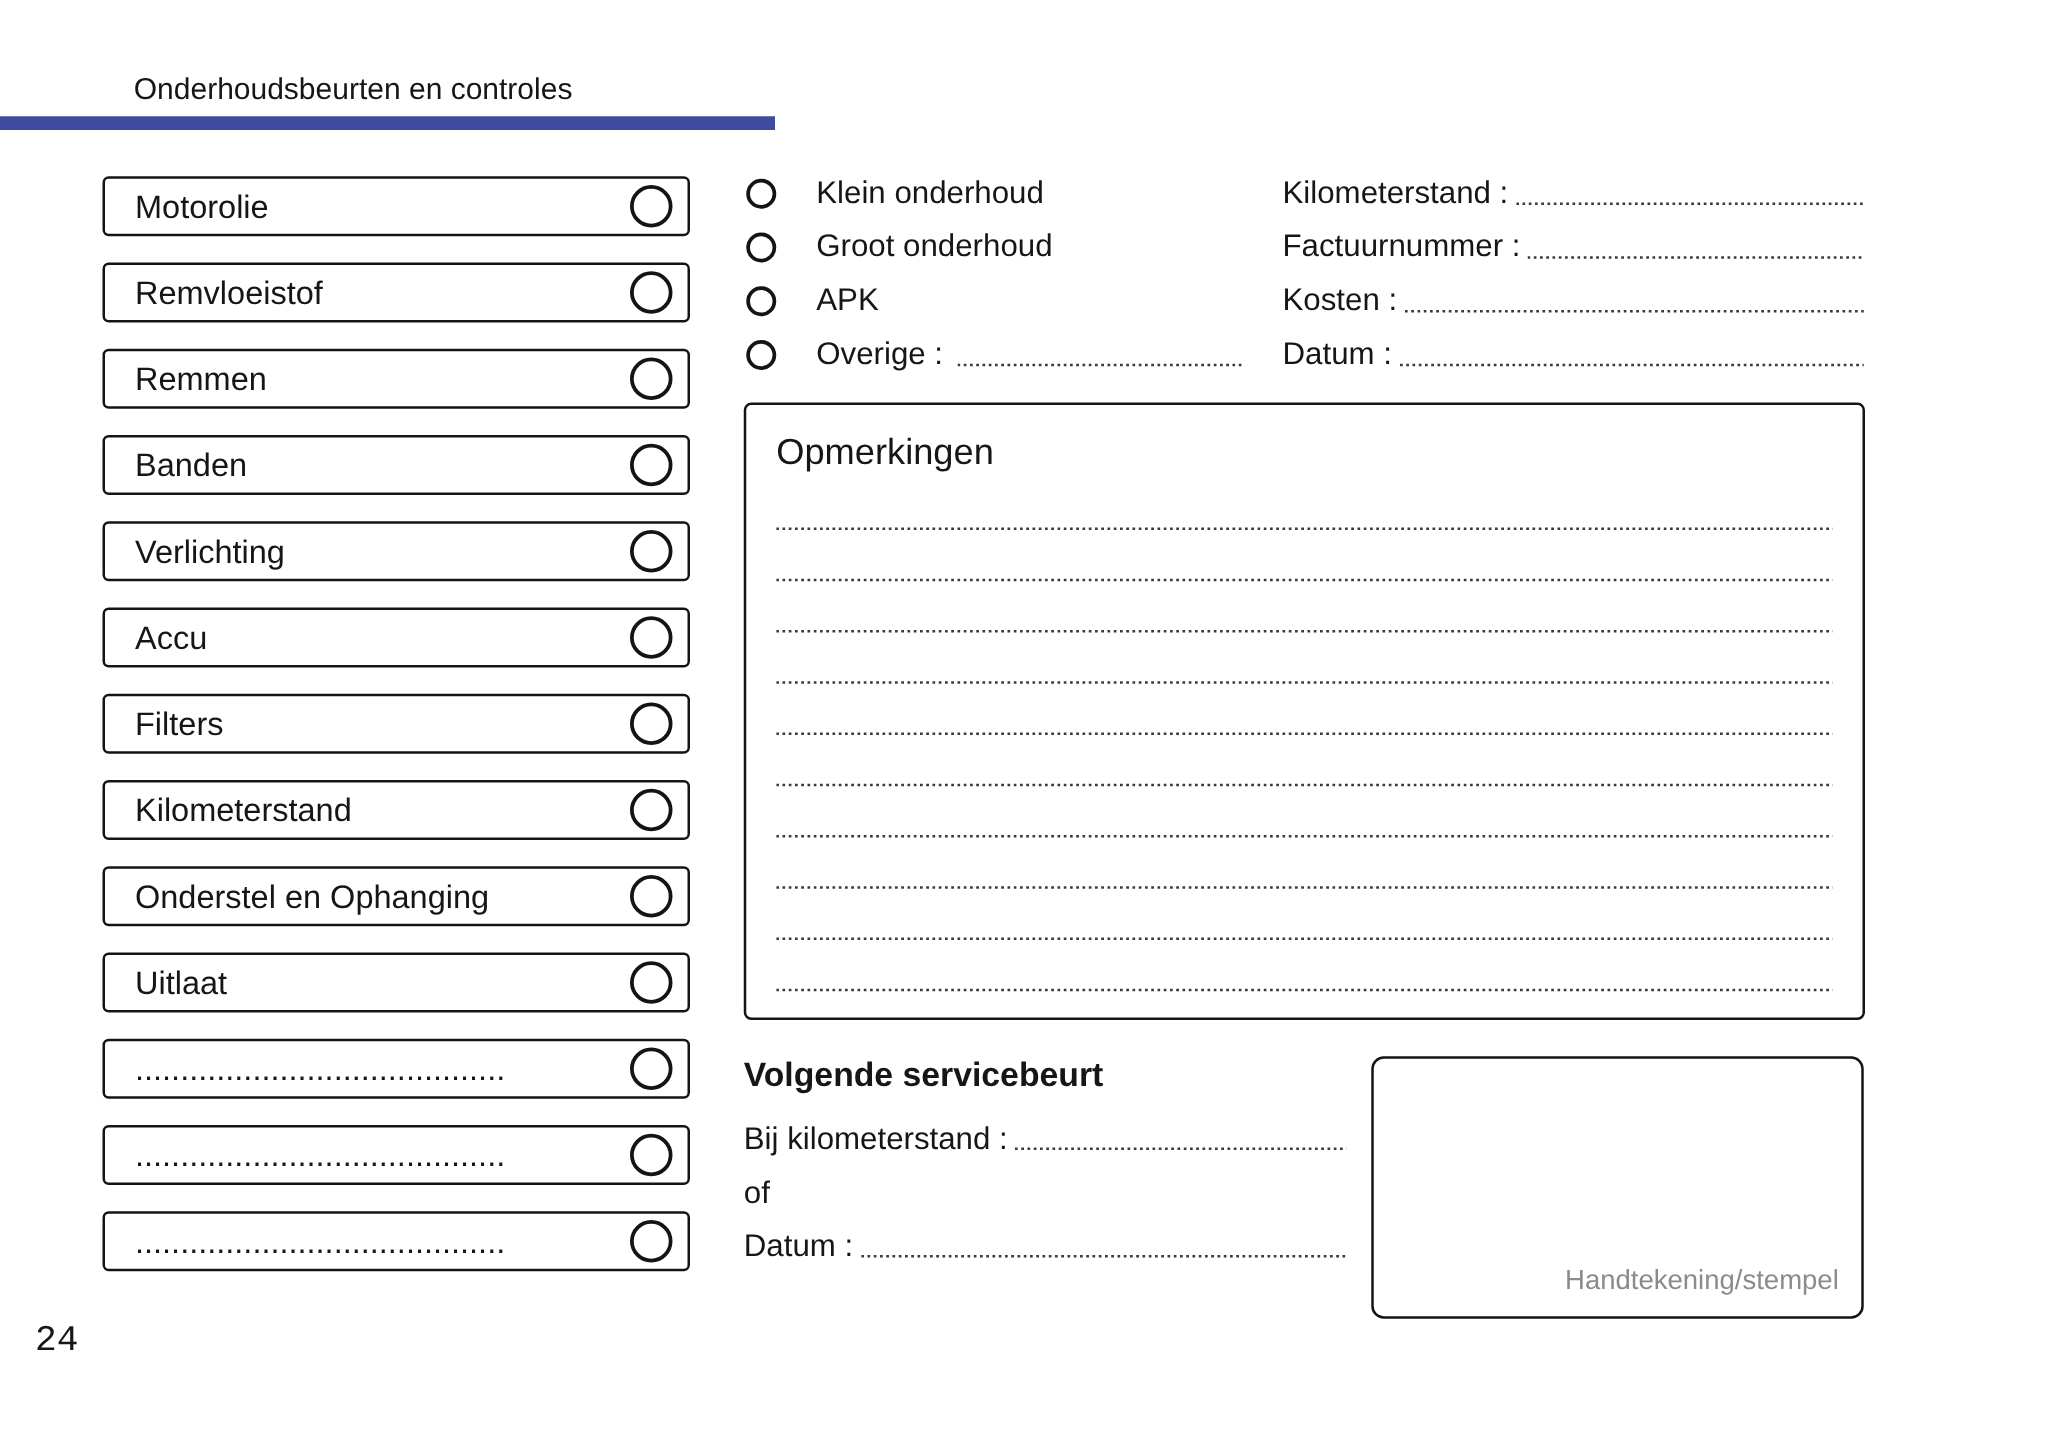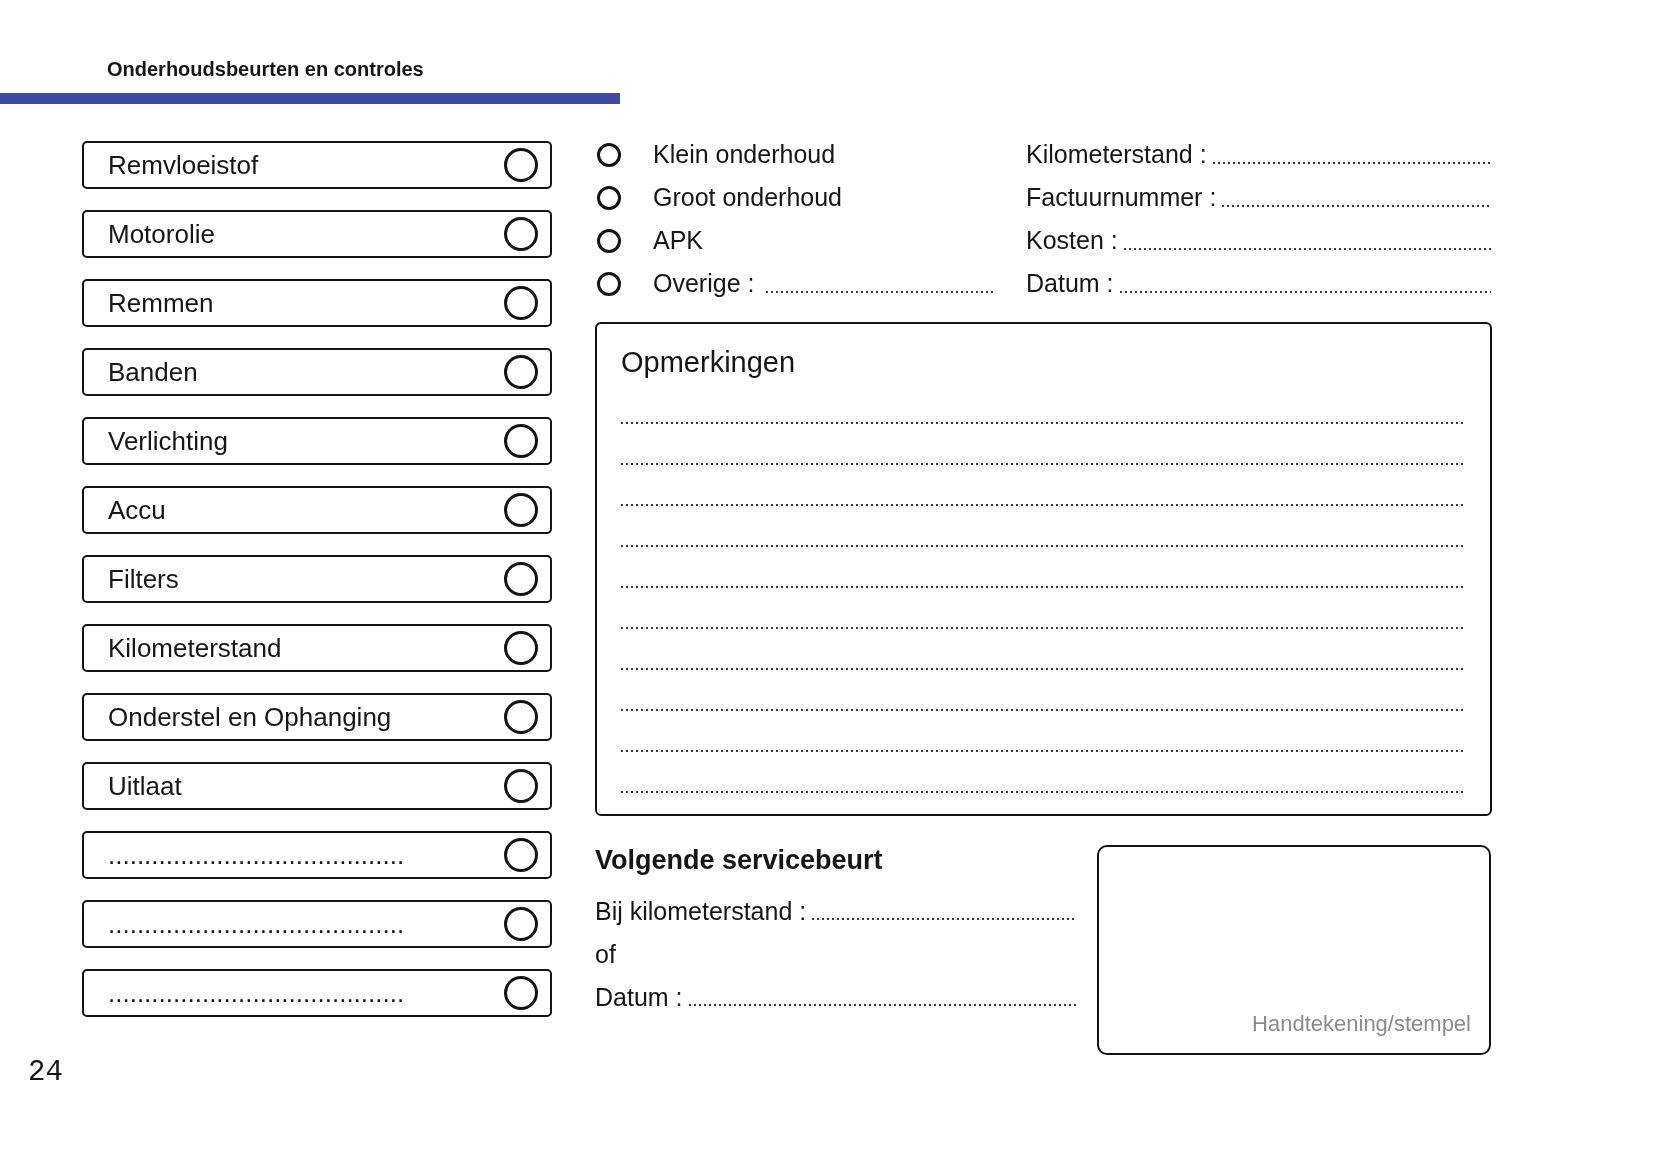--- a/index.html
+++ b/index.html
@@ -3,21 +3,21 @@
 <meta charset="utf-8">
 <style>
   * { margin:0; padding:0; box-sizing:border-box; }
   html,body { background:#ffffff; }
   body {
     width:1653px; height:1165px; position:relative; overflow:hidden;
     font-family:"Liberation Sans", sans-serif; color:#161616;
   }
 
   
-  .page-title { position:absolute; left:107px; top:58px; font-size:20px; font-weight:bold; }
+  .page-title { position:absolute; left:107px; top:58px; font-size:24px; font-weight:normal; }
   .title-bar  { position:absolute; left:0; top:93px; width:620px; height:11px; background:#3f4b9e; }
 
   
   .checklist { position:absolute; left:82px; top:141px; width:470px; display:flex; flex-direction:column; gap:21px; }
   .check-row {
     height:48px; border:2px solid #141414; border-radius:5px; background:#fff;
     display:flex; align-items:center; justify-content:space-between; padding:0 12px 0 24px;
   }
   .check-label { font-size:26px; white-space:nowrap; }
   .circle { width:34px; height:34px; border:3px solid #141414; border-radius:50%; flex:none; background:#fff; }
@@ -65,25 +65,25 @@
   .page-number { position:absolute; left:28px; top:1056px; font-size:29px;font-family:Liberation Mono, monospace; }
 </style>
 </head>
 <body>
 
 <div class="page-title">Onderhoudsbeurten en controles</div>
 <div class="title-bar"></div>
 
 <div class="checklist">
   <div class="check-row">
+    <span class="check-label">Motorolie</span>
+    <span class="circle"></span>
+  </div>
+  <div class="check-row">
     <span class="check-label">Remvloeistof</span>
-    <span class="circle"></span>
-  </div>
-  <div class="check-row">
-    <span class="check-label">Motorolie</span>
     <span class="circle"></span>
   </div>
   <div class="check-row">
     <span class="check-label">Remmen</span>
     <span class="circle"></span>
   </div>
   <div class="check-row">
     <span class="check-label">Banden</span>
     <span class="circle"></span>
   </div>

